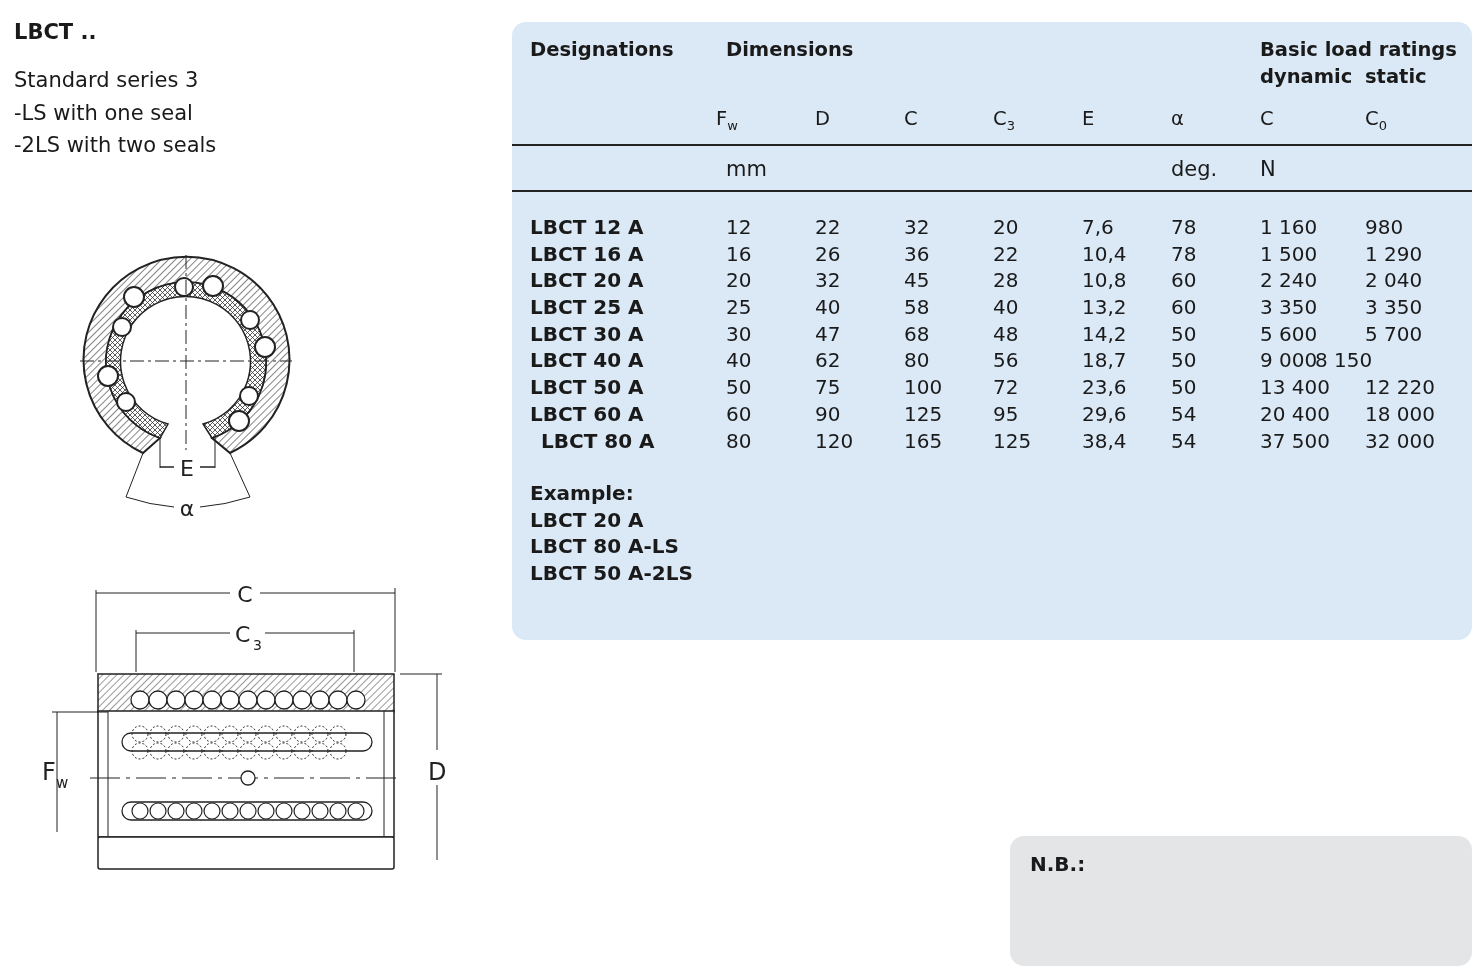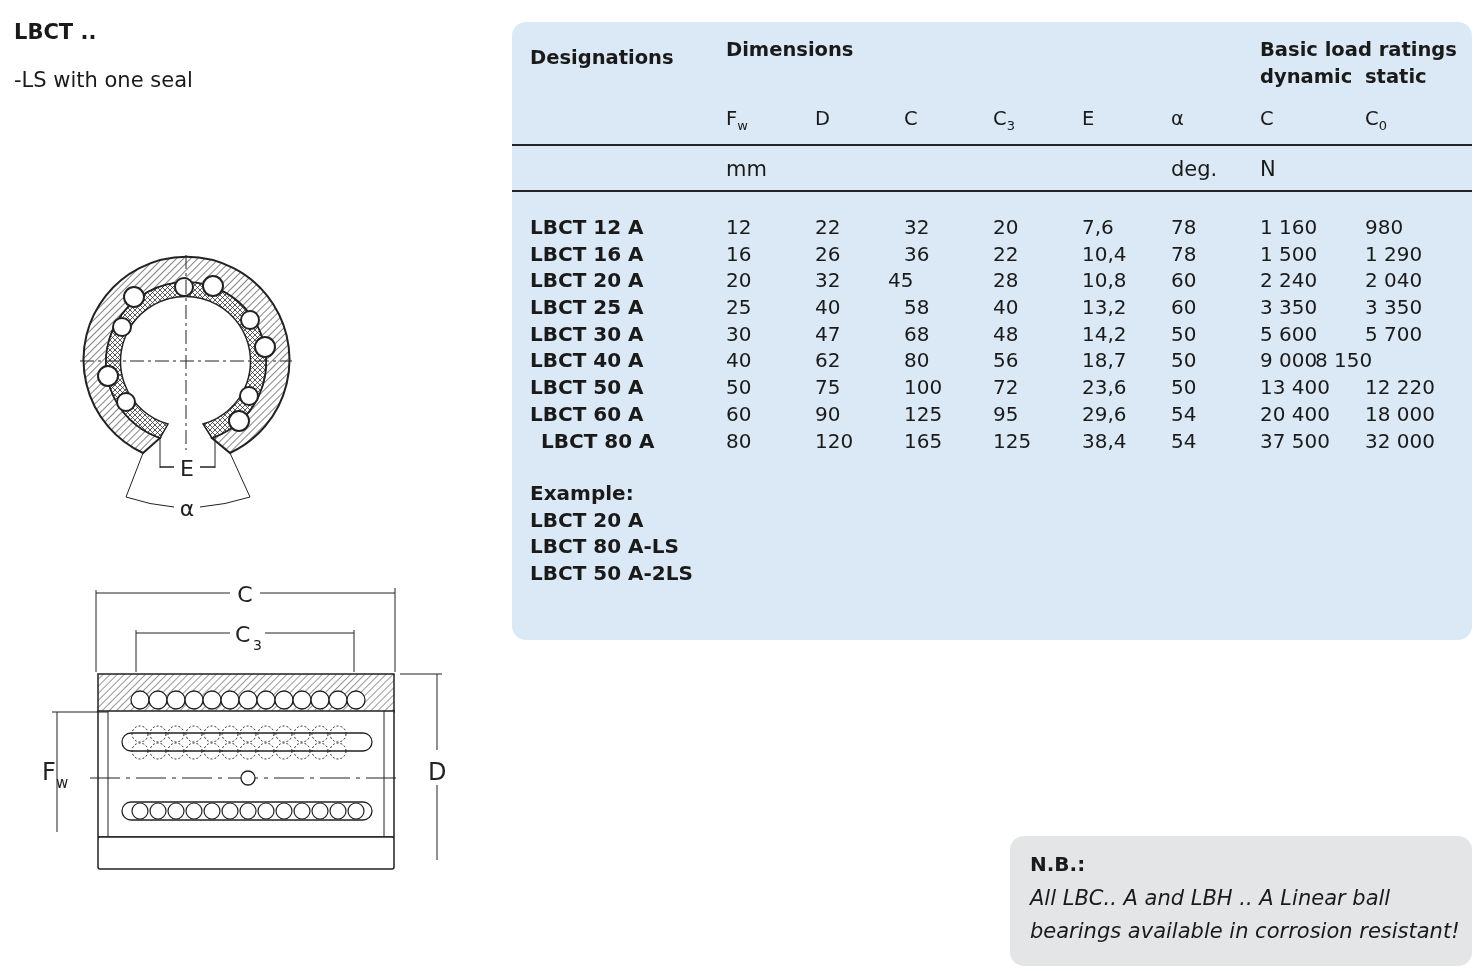--- a/index.html
+++ b/index.html
@@ -29,21 +29,23 @@
   .note .h { position:absolute; left:20px; top:16px; font-size:20px; font-weight:bold; }
   .note .t { position:absolute; left:20px; top:46px; font-size:21px; font-style:italic; line-height:33px; width:440px; }
 
   svg text { font-family:"DejaVu Sans", "Liberation Sans", sans-serif; }
 </style>
 </head>
 <body>
 
 <div class="title">LBCT ..</div>
 <div class="desc">
+  <div>Standard series 3</div>
   <div>-LS with one seal</div>
+  <div>-2LS with two seals</div>
 </div>
 
 <svg style="position:absolute;left:60px;top:240px;" width="260" height="290" viewBox="0 0 260 290">
   <defs>
     <pattern id="hatch" width="5" height="5" patternUnits="userSpaceOnUse" patternTransform="rotate(45)">
       <rect width="5" height="5" fill="#fff"></rect>
       <line x1="0" y1="0" x2="0" y2="5" stroke="#333" stroke-width="1.2"></line>
     </pattern>
     <pattern id="cross" width="5" height="5" patternUnits="userSpaceOnUse">
       <rect width="5" height="5" fill="#fff"></rect>
@@ -180,27 +182,27 @@
   <text x="12" y="210" font-size="24" fill="#222">F</text>
   <text x="26" y="218" font-size="15" fill="#222">w</text>
 
   <line x1="370" y1="104" x2="412" y2="104" stroke="#222" stroke-width="1"></line>
   <line x1="407" y1="104" x2="407" y2="180" stroke="#222" stroke-width="1"></line>
   <line x1="407" y1="215" x2="407" y2="290" stroke="#222" stroke-width="1"></line>
   <text x="398" y="210" font-size="24" fill="#222">D</text>
 </svg>
 
 <div class="panel">
-  <div class="hdr" style="left:18px;top:16px;margin-top:8px;">Designations</div>
+  <div class="hdr" style="left:18px;top:16px;">Designations</div>
   <div class="hdr" style="left:214px;top:16px;">Dimensions</div>
   <div class="hdr" style="left:748px;top:16px;">Basic load ratings</div>
   <div class="hdr" style="left:748px;top:43px;">dynamic</div>
   <div class="hdr" style="left:853px;top:43px;">static</div>
 
-  <div class="sub" style="left:214px;top:85px;"><span>F</span><sub>w</sub></div>
+  <div class="sub" style="left:204px;top:85px;"><span>F</span><sub>w</sub></div>
   <div class="sub" style="left:303px;top:85px;"><span>D</span></div>
   <div class="sub" style="left:392px;top:85px;"><span>C</span></div>
   <div class="sub" style="left:481px;top:85px;"><span>C</span><sub>3</sub></div>
   <div class="sub" style="left:570px;top:85px;"><span>E</span></div>
   <div class="sub" style="left:659px;top:85px;"><span>α</span></div>
   <div class="sub" style="left:748px;top:85px;"><span>C</span></div>
   <div class="sub" style="left:853px;top:85px;"><span>C</span><sub>0</sub></div>
 
   <div class="rule" style="top:122px;"></div>
   <div class="unit" style="left:214px;top:135px;">mm</div>
@@ -228,21 +230,21 @@
       <span style="left:481px">22</span>
       <span style="left:570px">10,4</span>
       <span style="left:659px">78</span>
       <span style="left:748px">1 500</span>
       <span style="left:853px">1 290</span>
     </div>
     <div class="row">
       <span class="des" style="left:18px">LBCT 20 A</span>
       <span style="left:214px">20</span>
       <span style="left:303px">32</span>
-      <span style="left:376px">45</span>
+      <span style="left:392px">45</span>
       <span style="left:481px">28</span>
       <span style="left:570px">10,8</span>
       <span style="left:659px">60</span>
       <span style="left:748px">2 240</span>
       <span style="left:853px">2 040</span>
     </div>
     <div class="row">
       <span class="des" style="left:18px">LBCT 25 A</span>
       <span style="left:214px">25</span>
       <span style="left:303px">40</span>
@@ -313,14 +315,13 @@
   <div class="example">
     <div>Example:</div>
     <div>LBCT 20 A</div>
     <div>LBCT 80 A-LS</div>
     <div>LBCT 50 A-2LS</div>
   </div>
 </div>
 
 <div class="note">
   <div class="h">N.B.:</div>
-  <div class="t">All LBC.. A and LBH .. A Linear ball bearings available in corrosion resistant!</div>
 </div>
 
 </body></html>

